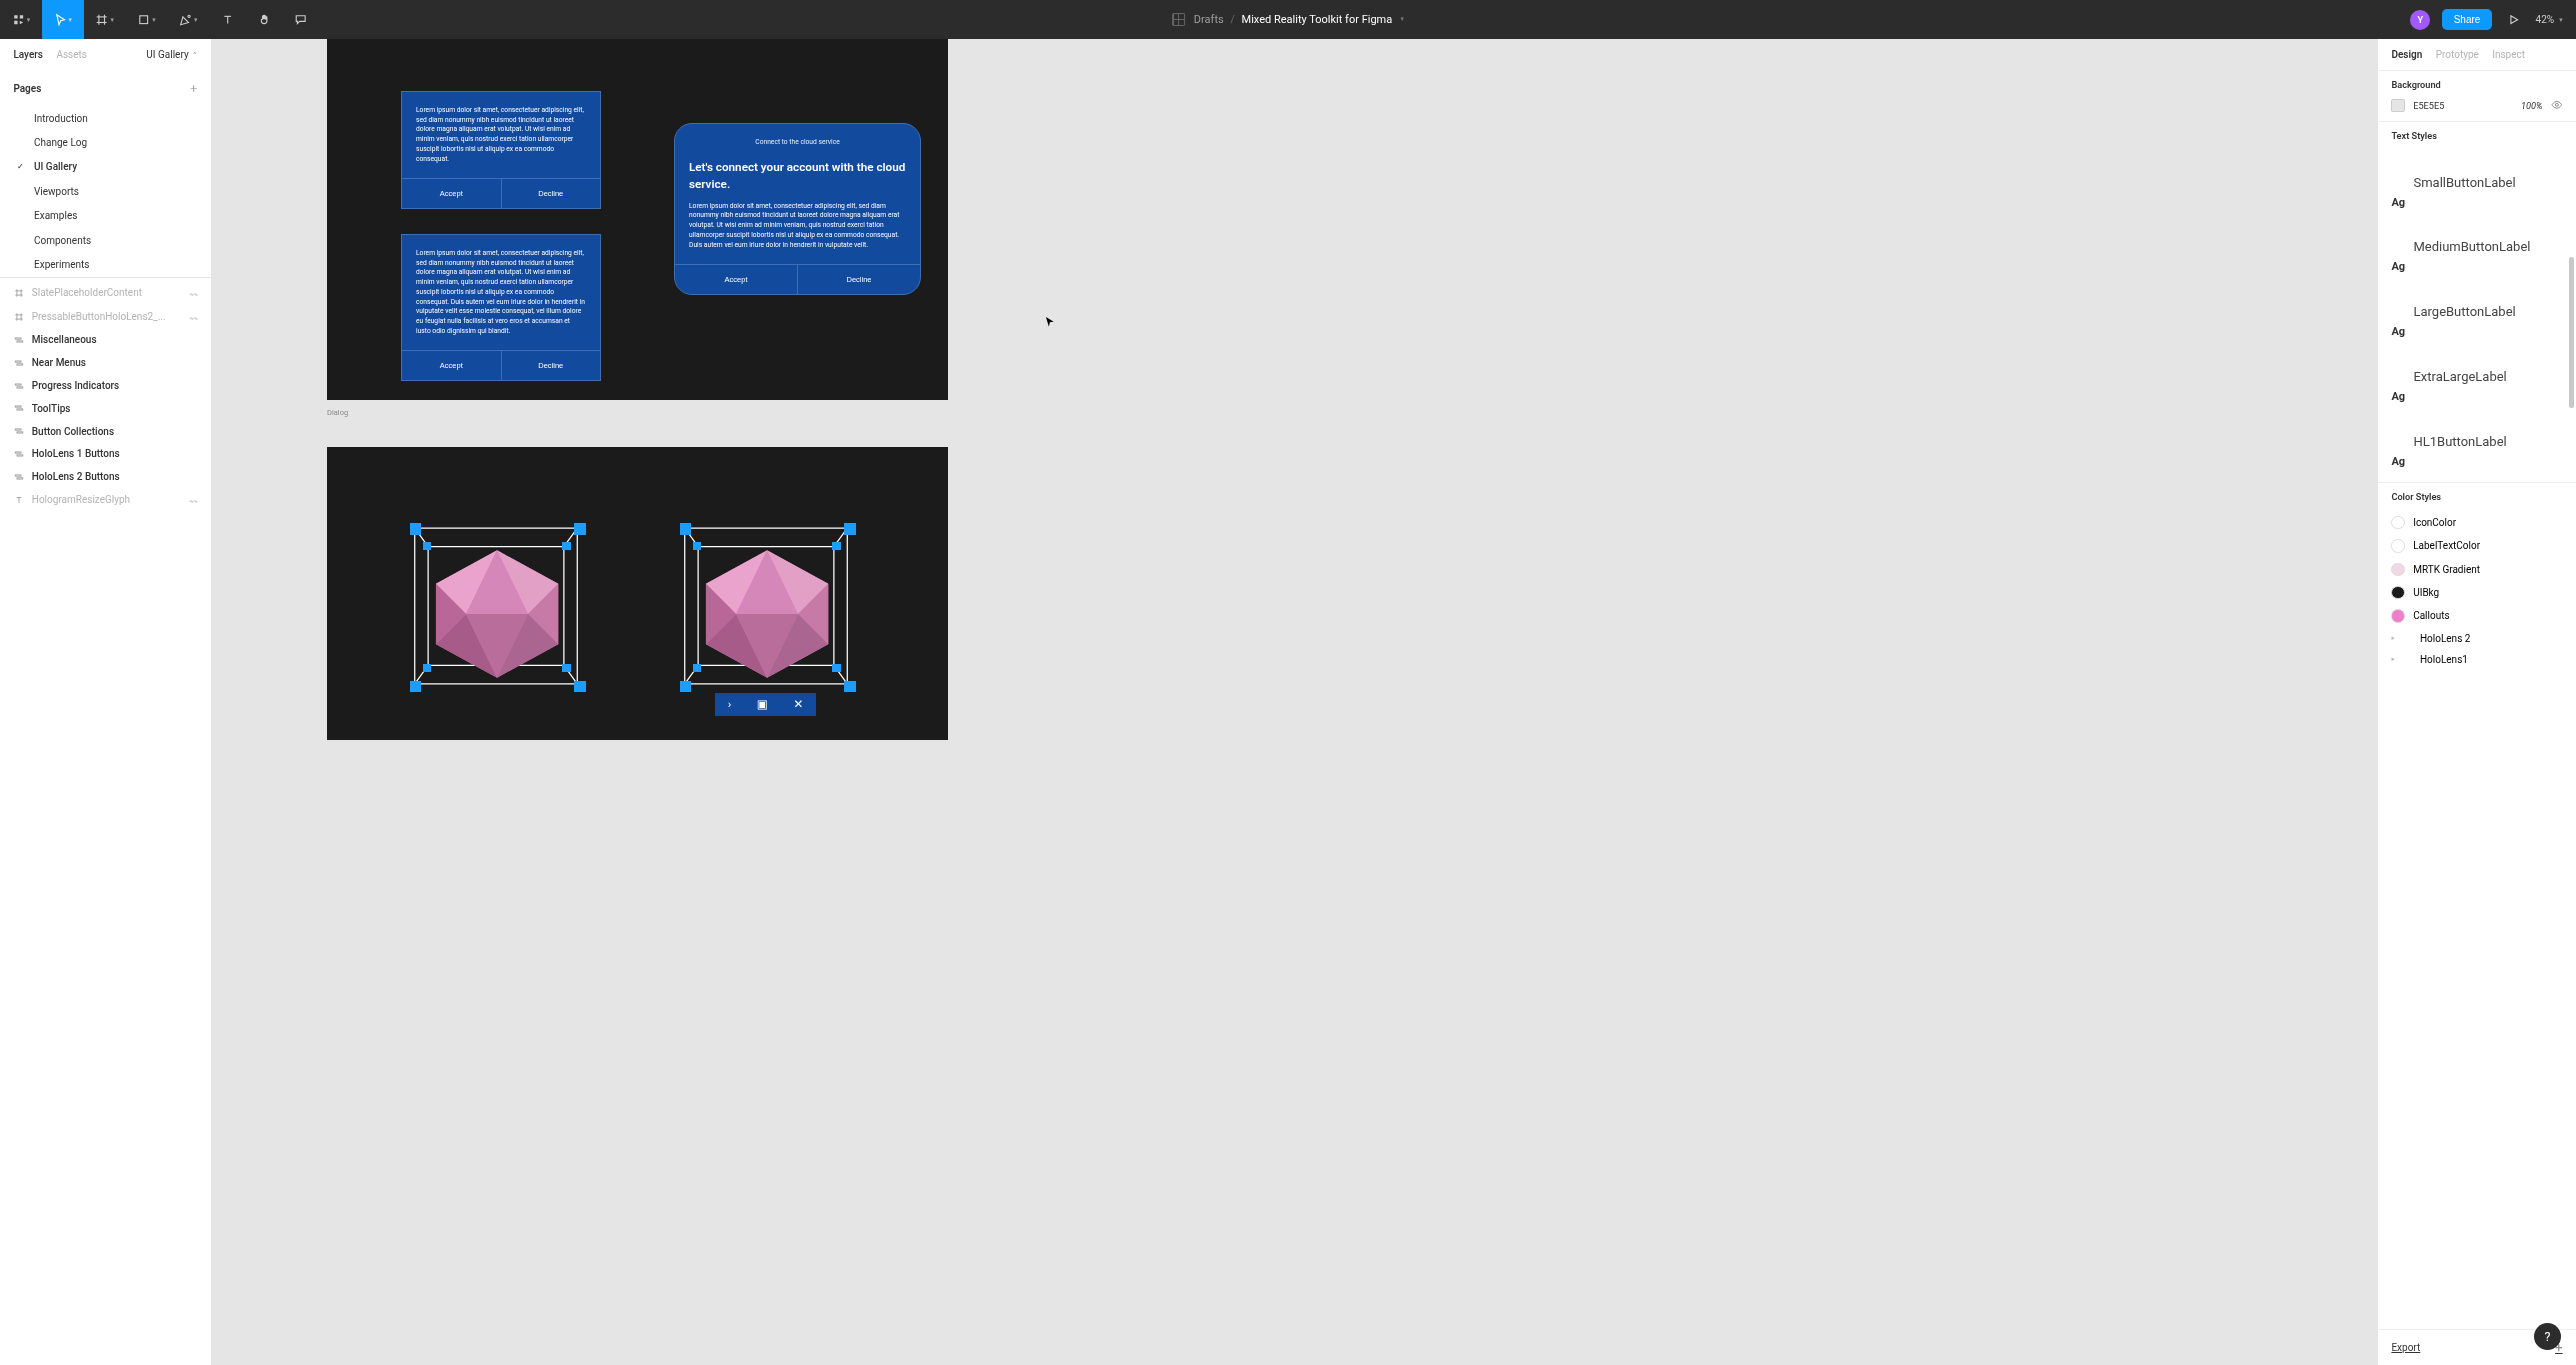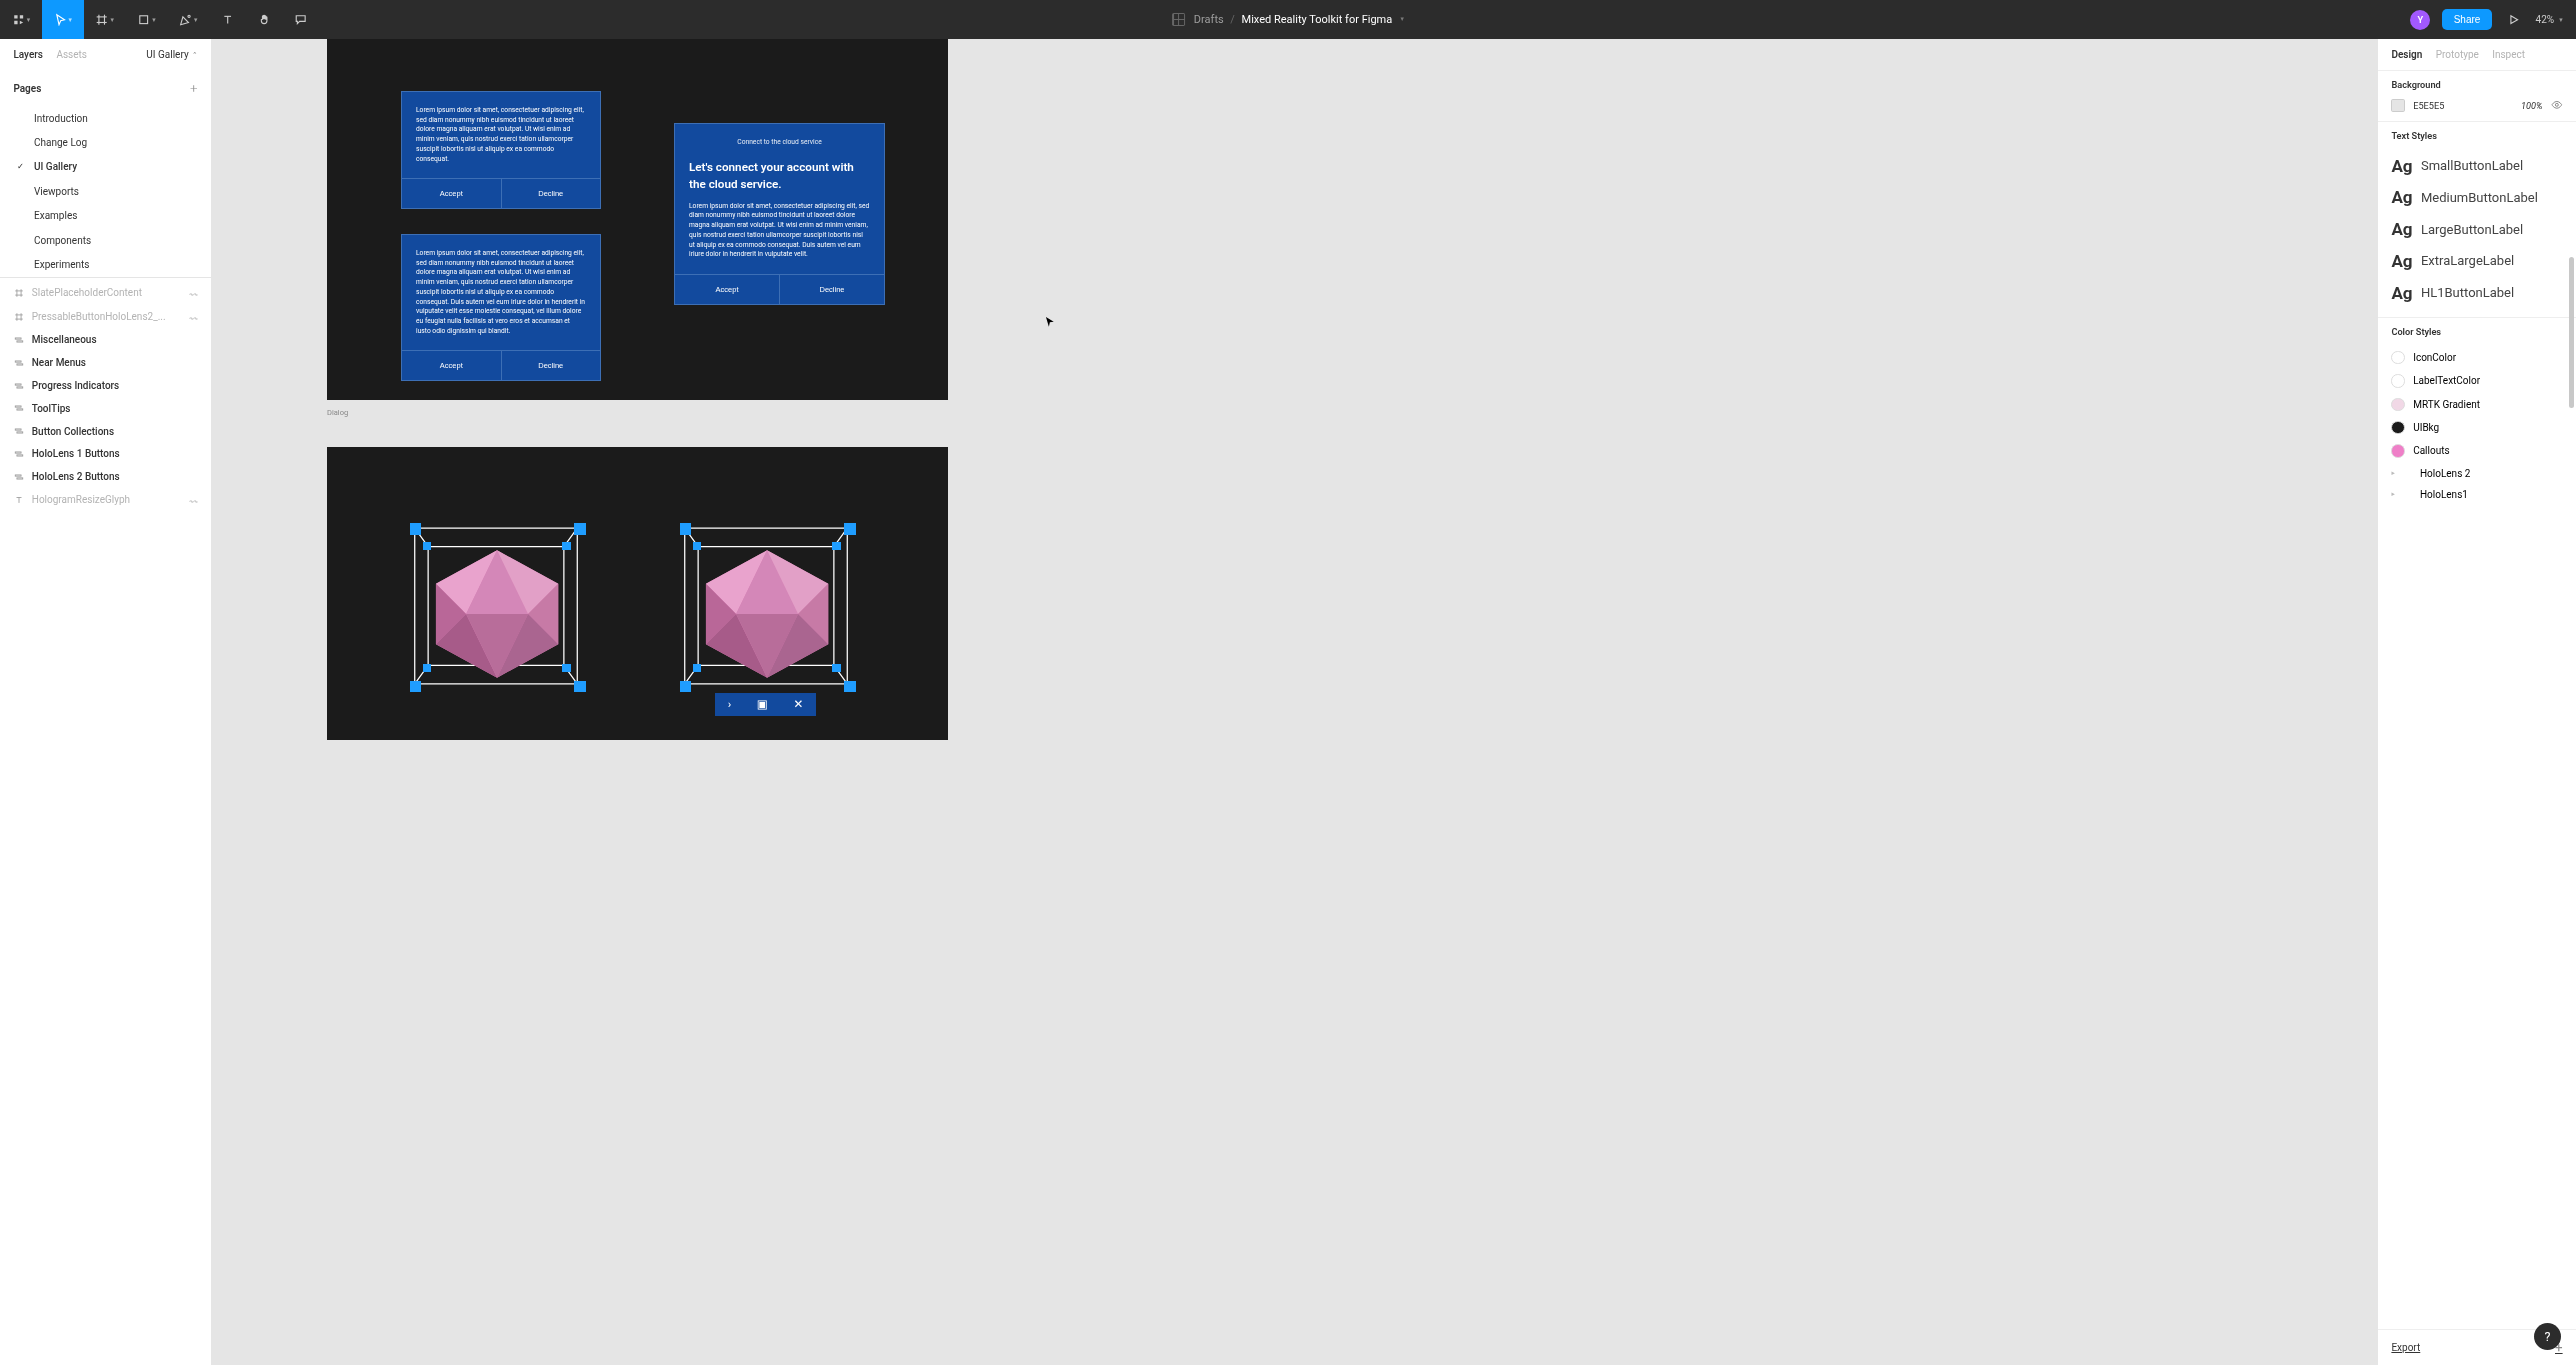--- a/index.html
+++ b/index.html
@@ -75,21 +75,21 @@
   .rp-tabs .tab { cursor: pointer; color: #b3b3b3; }
   .rp-tabs .tab.active { color: #333; font-weight: 600; }
   .rp-section { padding: 8.4px 13.4px; border-top: 0.8px solid #eee; font-size: 10px; }
   .rp-section h4 { font-size: 9.2px; font-weight: 600; color: #333; margin-bottom: 8.4px; }
   .bg-row { display: flex; align-items: center; gap: 8.4px; }
   .swatch { width: 13.4px; height: 13.4px; border: 0.8px solid #ccc; border-radius: 1.7px; background: #e5e5e5; }
   .bg-row .hex { flex: 1; color: #333; font-size: 9.2px; }
   .bg-row .pct { color: #333; font-size: 9.2px; font-style: italic; }
   .bg-row .eye { margin-left: auto; color: #888; }
   .style-row { display: flex; align-items: center; gap: 8.4px; padding: 5.9px 0; cursor: pointer; }
-  .style-row .ag { font-weight: 700; font-size: 17px; color: #333; }
+  .style-row .ag { font-weight: 700; font-size: 11px; color: #333; margin-top: 40px; }
   .style-row .name { font-size: 13px; color: #444; }
   .color-row { display: flex; align-items: center; gap: 8.4px; padding: 5px 0; cursor: pointer; }
   .color-row .dot { width: 13.4px; height: 13.4px; border-radius: 50%; border: 0.8px solid #ddd; }
   .color-row .chev { color: #bbb; font-size: 6.7px; margin-right: 3.4px; width: 8.4px; }
   .color-row.sub { padding-left: 0; }
   .rp-export { padding: 10px 13.4px; border-top: 0.8px solid #eee; font-size: 10px; color: #333; display: flex; align-items: center; justify-content: space-between; text-decoration: underline; }
 
   .rp-scrollbar { position: absolute; right: 1.7px; top: 218px; width: 5px; height: 151px; background: #c8c8c8; border-radius: 2.5px; }
 
   .help-fab { position: fixed; bottom: 15px; right: 15px; width: 27px; height: 27px; border-radius: 50%; background: #2c2c2c; color: #fff; display: flex; align-items: center; justify-content: center; font-size: 12.6px; cursor: pointer; }
@@ -323,21 +323,21 @@
       </div>
 
       <div class="dialog" style="left:189px; top:195px; width:200px;">
         <div class="body"><span>Lorem ipsum dolor sit amet, consectetuer adipiscing elit, sed diam nonummy nibh euismod tincidunt ut laoreet dolore magna aliquam erat volutpat. Ut wisi enim ad minim veniam, quis nostrud exerci tation ullamcorper suscipit lobortis nisl ut aliquip ex ea commodo consequat. Duis autem vel eum iriure dolor in hendrerit in vulputate velit esse molestie consequat, vel illum dolore eu feugiat nulla facilisis at vero eros et accumsan et iusto odio dignissim qui blandit.</span></div>
         <div class="buttons">
           <button>Accept</button>
           <button>Decline</button>
         </div>
       </div>
 
-      <div class="dialog" style="left:462px; top:84px; width:211px;">
+      <div class="dialog" style="left:462px; top:84px; width:247px;border-radius:18px;">
         <div class="body">
           <div class="subtitle">Connect to the cloud service</div>
           <h2>Let's connect your account with the cloud service.</h2>
           <span>Lorem ipsum dolor sit amet, consectetuer adipiscing elit, sed diam nonummy nibh euismod tincidunt ut laoreet dolore magna aliquam erat volutpat. Ut wisi enim ad minim veniam, quis nostrud exerci tation ullamcorper suscipit lobortis nisl ut aliquip ex ea commodo consequat. Duis autem vel eum iriure dolor in hendrerit in vulputate velit.</span>
         </div>
         <div class="buttons">
           <button>Accept</button>
           <button>Decline</button>
         </div>
       </div>

